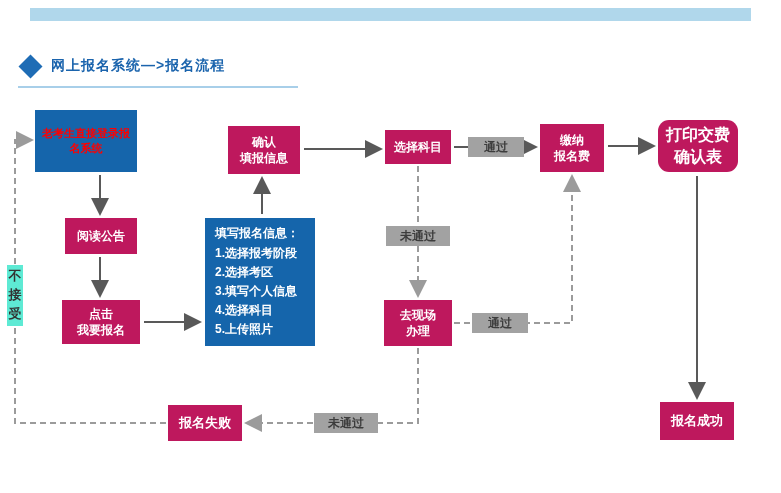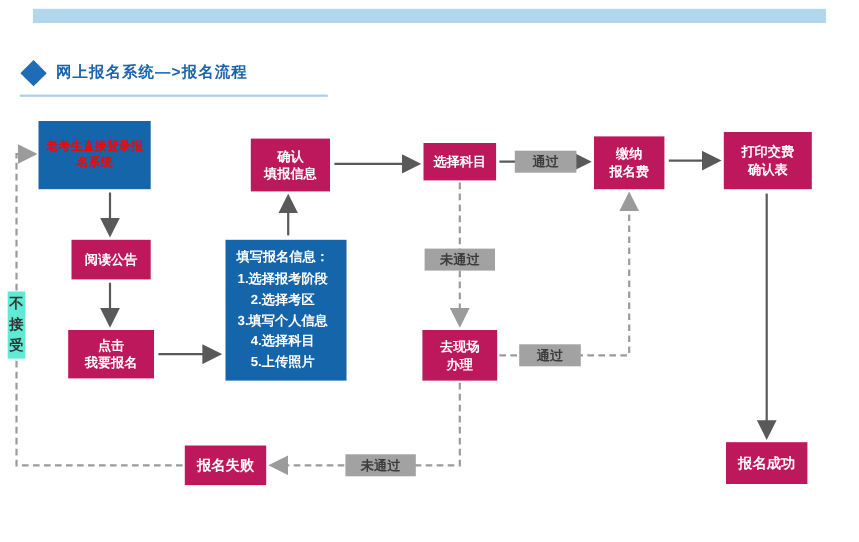--- a/index.html
+++ b/index.html
@@ -14,21 +14,21 @@
   .page-title{color:#1b64ad;font-size:14px;font-weight:bold;letter-spacing:1px;padding-bottom:4px;}
 
   svg.connectors{position:absolute;left:0;top:0;z-index:1;}
 
   .node{position:absolute;z-index:2;display:flex;align-items:center;justify-content:center;
     text-align:center;color:#ffffff;font-weight:bold;white-space:pre-line;line-height:1.35;
     box-sizing:border-box;}
   .dark{background:#1565ab;}
   .light{background:#be185d;}
   .graylbl{background:#a2a2a2;color:#3c3c3c;font-size:12px;line-height:1;}
-  .fill-left{justify-content:flex-start;text-align:center;padding:7px 10px;line-height:1.6;}
+  .fill-left{justify-content:flex-start;text-align:left;padding:7px 10px;line-height:1.6;}
 
   .not-accept{position:absolute;z-index:2;color:#333333;font-weight:bold;font-size:13px;
     width:16px;word-break:break-all;line-height:1.45;text-align:center;background:#5eead4;padding:2px 0;}
 
   .watermark{position:absolute;right:20px;bottom:14px;z-index:3;text-align:left;}
   .wm-title{font-size:42px;font-weight:bold;letter-spacing:3px;color:#ffffff;
     text-shadow:1px 1px 2px rgba(80,80,80,0.55),-1px -1px 1px rgba(120,120,120,0.35),1px -1px 1px rgba(120,120,120,0.35),-1px 1px 1px rgba(120,120,120,0.35);}
   .wm-url{font-size:17px;color:#d9d9d9;letter-spacing:1px;margin-top:2px;
     text-shadow:0 0 1px rgba(120,120,120,0.4);}
 </style>
@@ -86,21 +86,21 @@
 5.上传照片</div>
 
   <div class="node light" style="left:228px;top:126px;width:72px;height:48px;font-size:12px;">确认
 填报信息</div>
 
   <div class="node light" style="left:385px;top:130px;width:66px;height:34px;font-size:12px;">选择科目</div>
 
   <div class="node light" style="left:540px;top:124px;width:64px;height:48px;font-size:12px;">缴纳
 报名费</div>
 
-  <div class="node light" style="left:658px;top:120px;width:80px;height:52px;font-size:12px;">打印交费
+  <div class="node light" style="left:658px;top:120px;width:80px;height:52px;font-size:16px;border-radius:11px;">打印交费
 确认表</div>
 
   <div class="node light" style="left:168px;top:405px;width:74px;height:36px;font-size:13px;">报名失败</div>
 
   <div class="node light" style="left:384px;top:300px;width:68px;height:46px;font-size:12px;">去现场
 办理</div>
 
   <div class="node light" style="left:660px;top:402px;width:74px;height:38px;font-size:13px;">报名成功</div>
 
   <div class="node graylbl" style="left:468px;top:137px;width:56px;height:20px;">通过</div>

